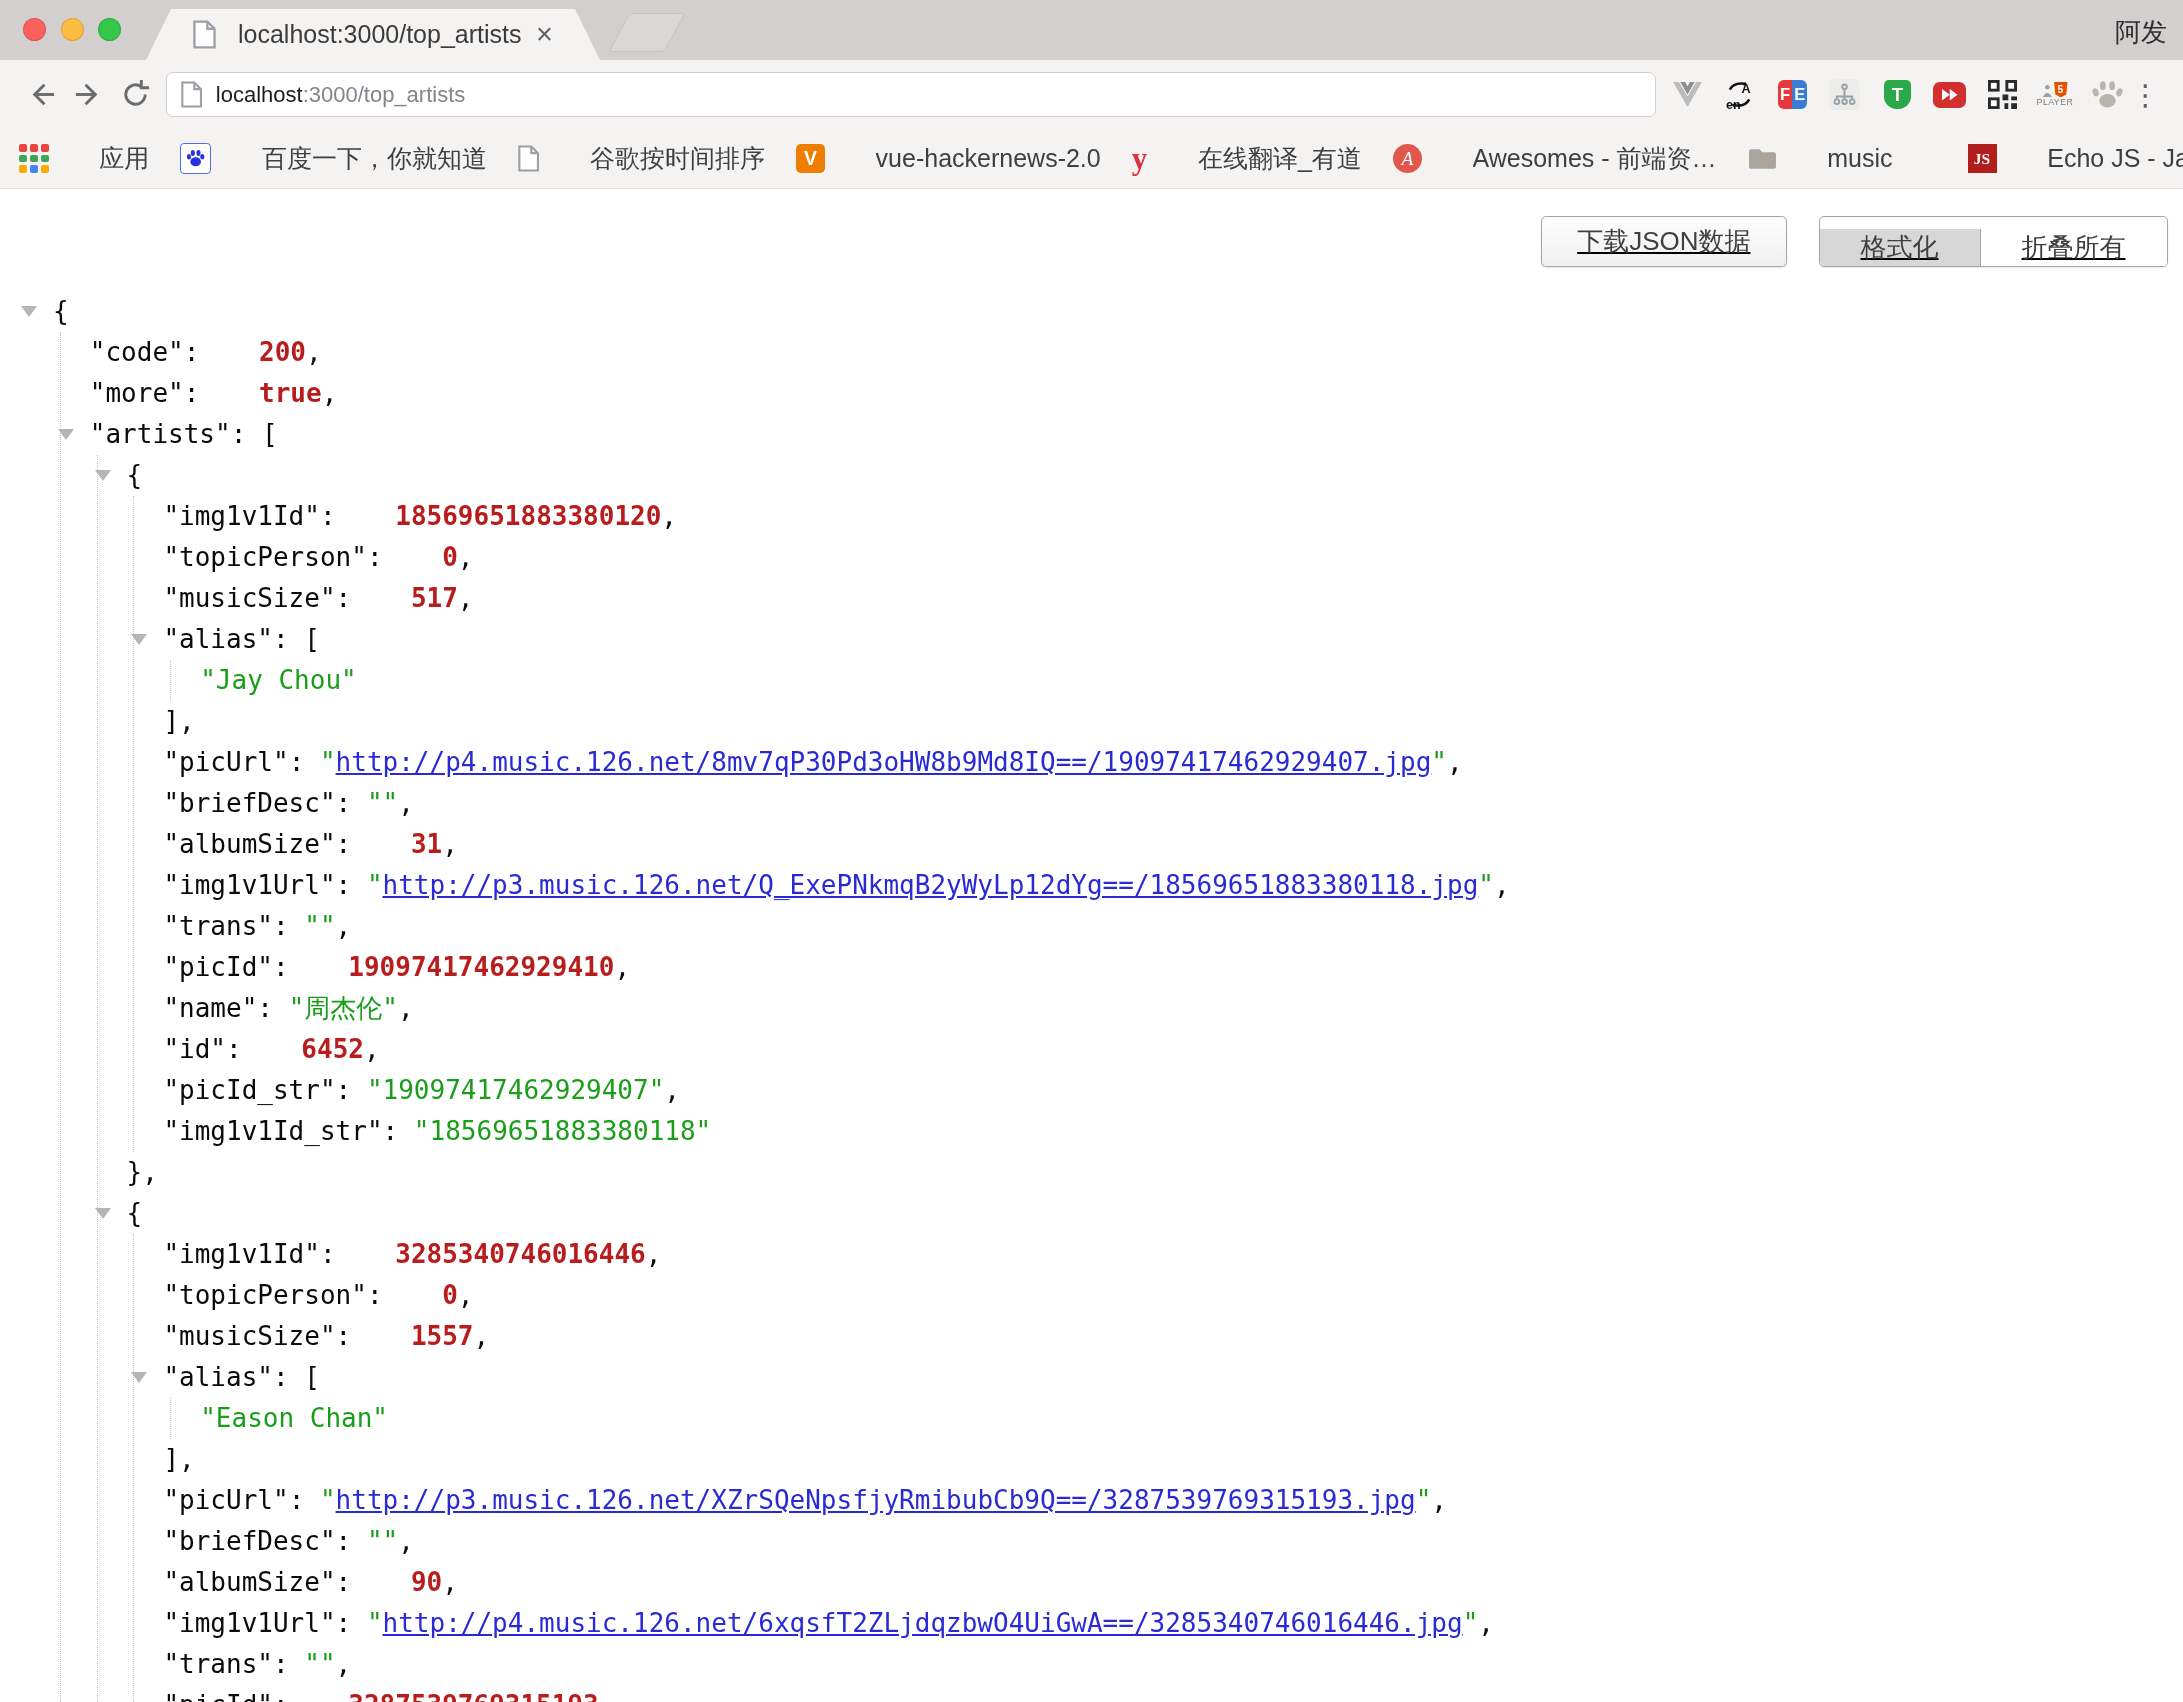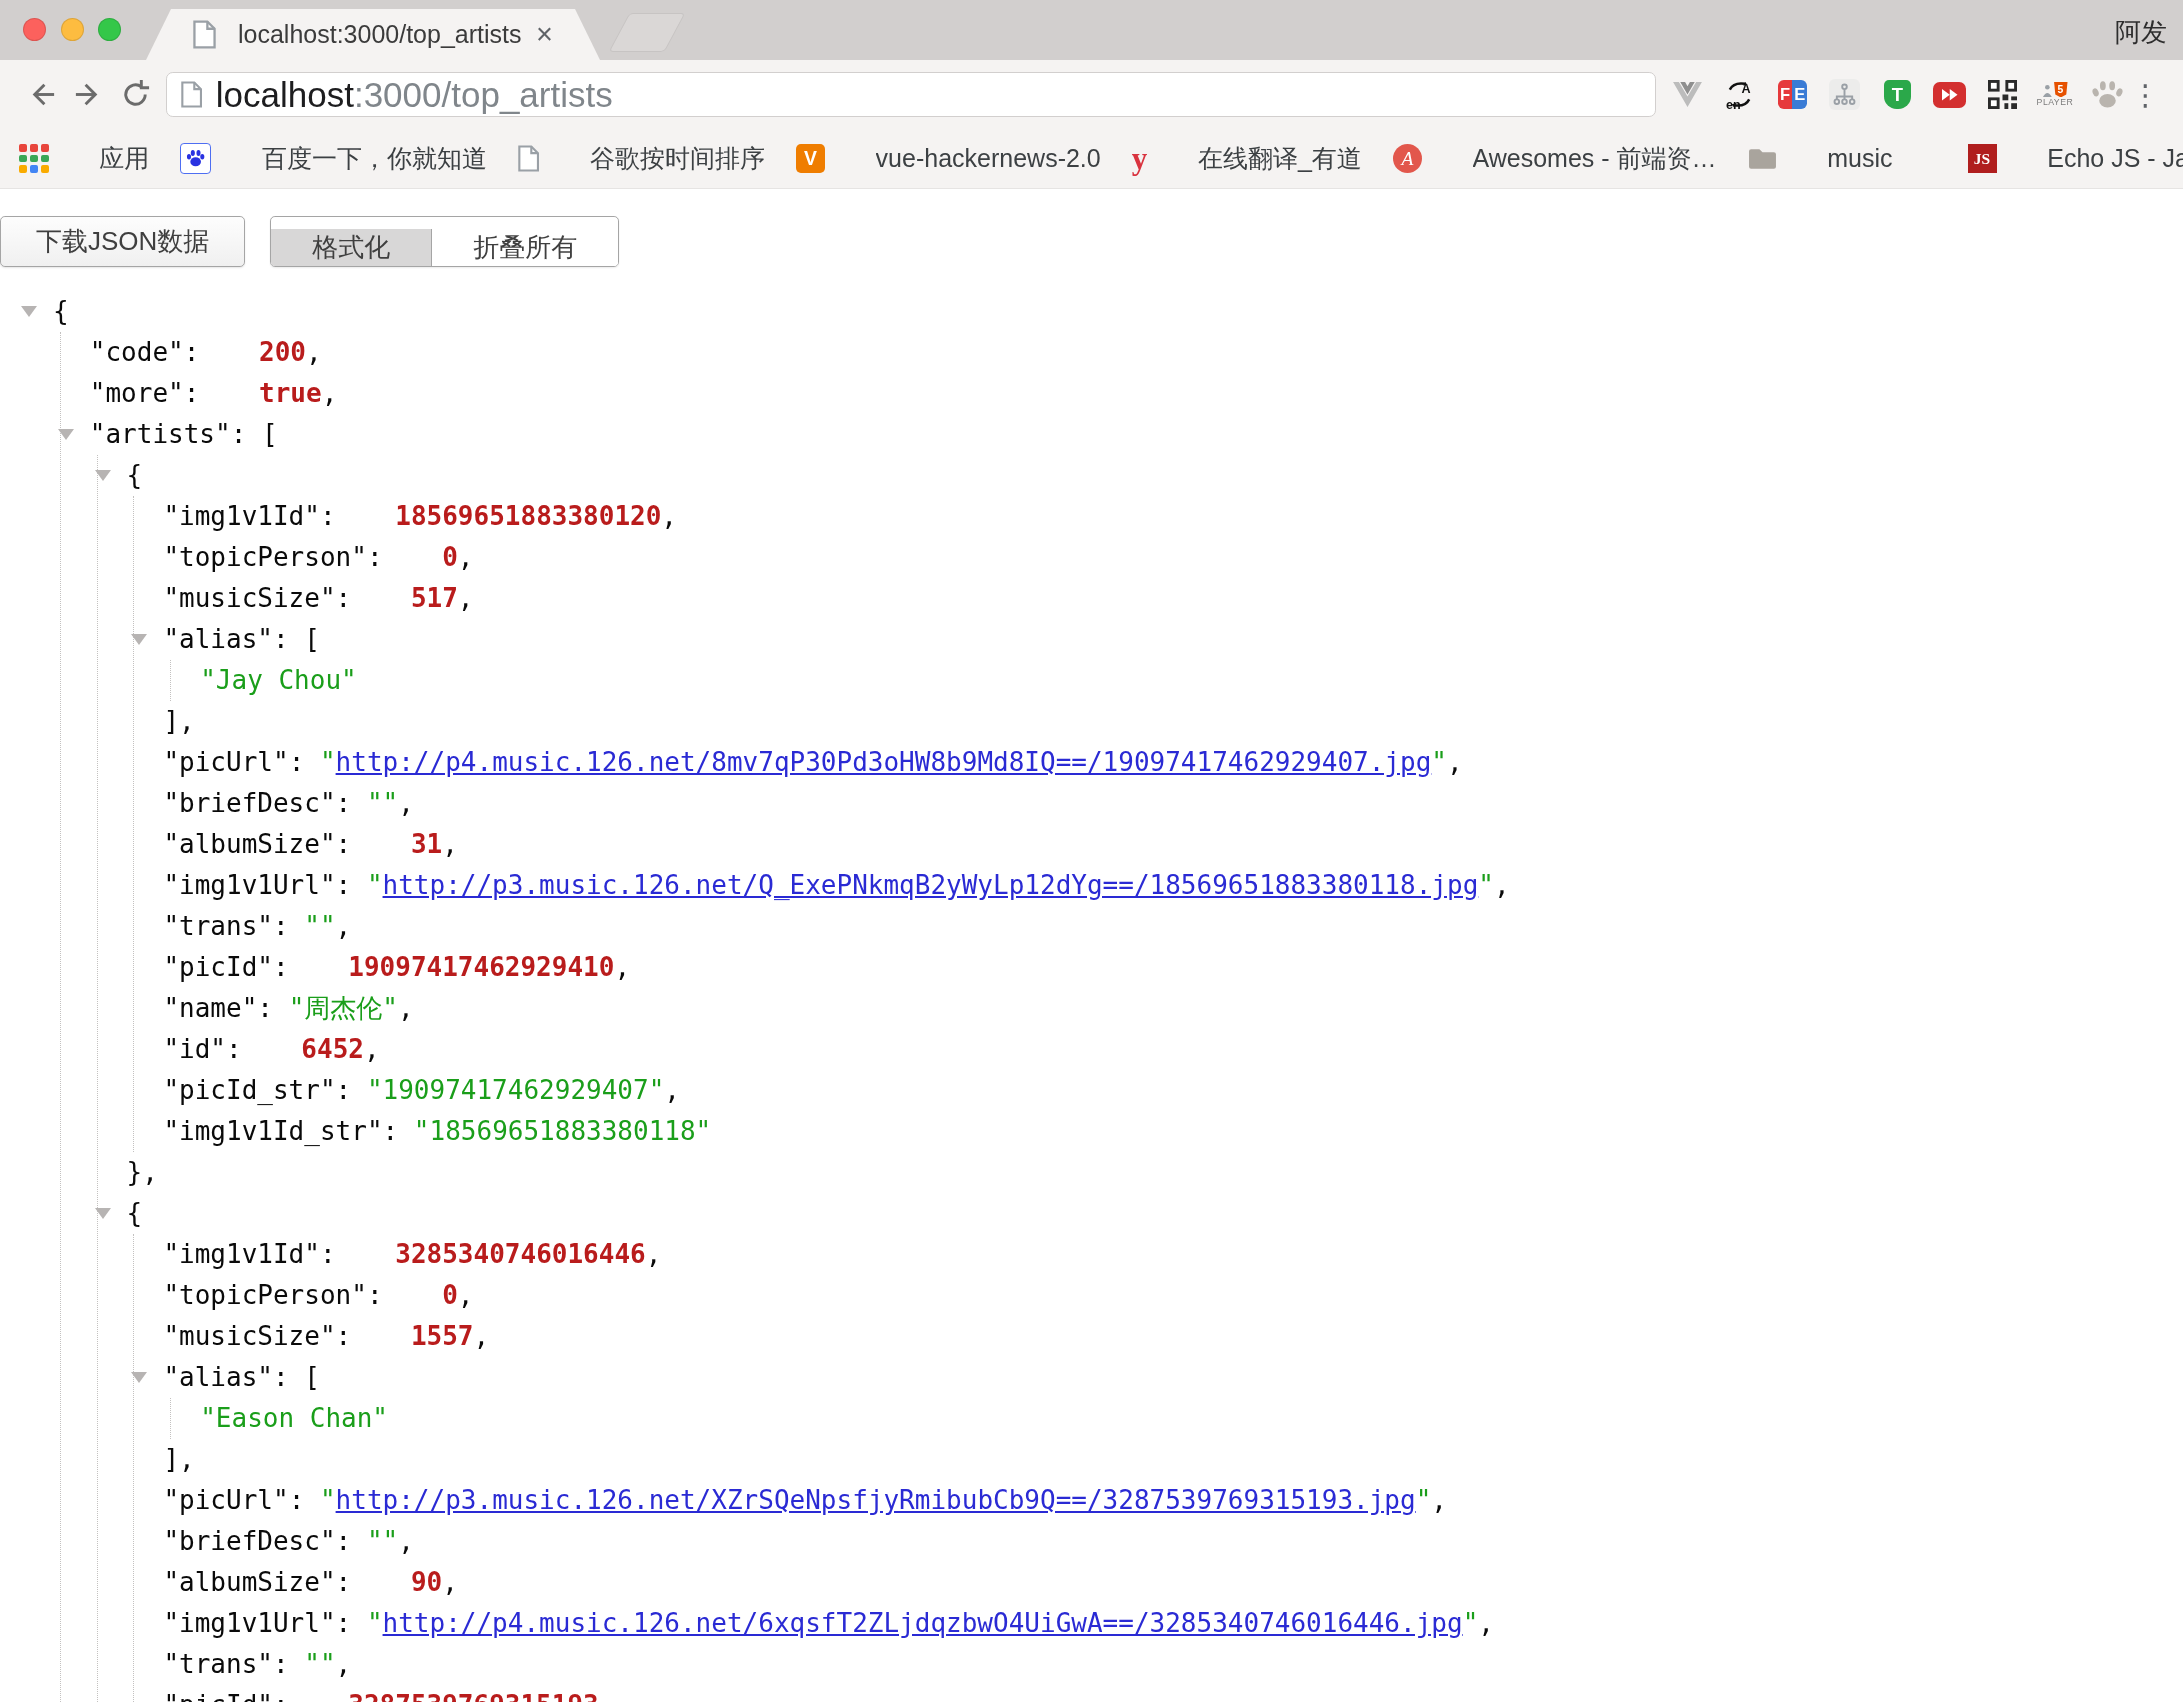--- a/index.html
+++ b/index.html
@@ -20,21 +20,21 @@
   .tab-close { font-size:29px; color:#5f6368; line-height:1; }
   .newtab-btn { width:56px; height:39px; background:#dad7d6; border:1px solid #c7c4c3;
                 border-radius:3.9px; transform:skewX(-28deg); margin:0 0 7.8px 19.4px; }
   .profile-name { position:absolute; right:16px; top:14.6px; font-size:26px; color:#2d2d2d; }
 
   
   .toolbar { height:69px; background:#f5f3f2; display:flex; align-items:center; padding:0 17.5px; }
   .navbtn { width:47px; height:47px; display:flex; align-items:center; justify-content:center; }
   .urlbox { flex:1; height:45px; background:#fff; border:1px solid #d2cfce; border-radius:6.8px;
             display:flex; align-items:center; padding:0 13.6px; margin:0 13.6px 0 7.8px;
-            font-size:35px; white-space:nowrap; overflow:hidden; }
+            font-size:22px; white-space:nowrap; overflow:hidden; }
   .urlbox .ic { margin-right:13.6px; display:flex; }
   .url-host { color:#1d1d1f; }
   .url-rest { color:#80868b; }
   .ext-row { display:flex; align-items:center; gap:17.5px; }
   .ext { width:35px; height:39px; display:flex; flex-direction:column;
          align-items:center; justify-content:center; }
 
   
   .fe { width:29px; height:29px; border-radius:5.8px; overflow:hidden; display:flex;
         font-weight:bold; font-size:16.5px; color:#fff; }
@@ -69,22 +69,22 @@
           font-style:italic; font-family:"Liberation Serif",serif; font-size:19.4px;
           display:flex; align-items:center; justify-content:center; }
   .ejs { width:29px; height:29px; background:#b01e1e; color:#fff; font-weight:bold;
          font-size:15.5px; font-family:"Liberation Serif",serif; display:flex;
          align-items:center; justify-content:center; }
   .bm-spacer { flex:1; }
   .chev { color:#666; font-size:29px; margin-right:25px; }
 
   
   .content { position:relative; background:#fff; height:1513px; overflow:hidden; }
-  .actions { display:flex; align-items:center;
-             padding:27px 15.5px 0 0; gap:25px; }
+  .actions { display:flex; justify-content:flex-end; align-items:center;
+             padding:27px 15.5px 0 0; gap:32px;text-decoration:underline; }
   .btn-download { height:51px; padding:0 35px; font-size:26px; color:#3f3f3f;
                   background:linear-gradient(#fdfdfd,#f0f0f0); border:1px solid #a5a5a5;
                   border-radius:4.9px; box-shadow:0 1px 1.9px rgba(0,0,0,.10);
                   display:flex; align-items:center; }
   .segmented { display:flex; height:51px; border:1px solid #a5a5a5; border-radius:4.9px;
                overflow:hidden; box-shadow:0 1px 1.9px rgba(0,0,0,.08); }
   .seg { padding:0 41px; font-size:26px; color:#3f3f3f; display:flex; align-items:center;margin-top:12px; }
   .seg.active { background:#d8d7d7; }
   .seg.plain { background:#fff; border-left:1px solid #a5a5a5; }
 

